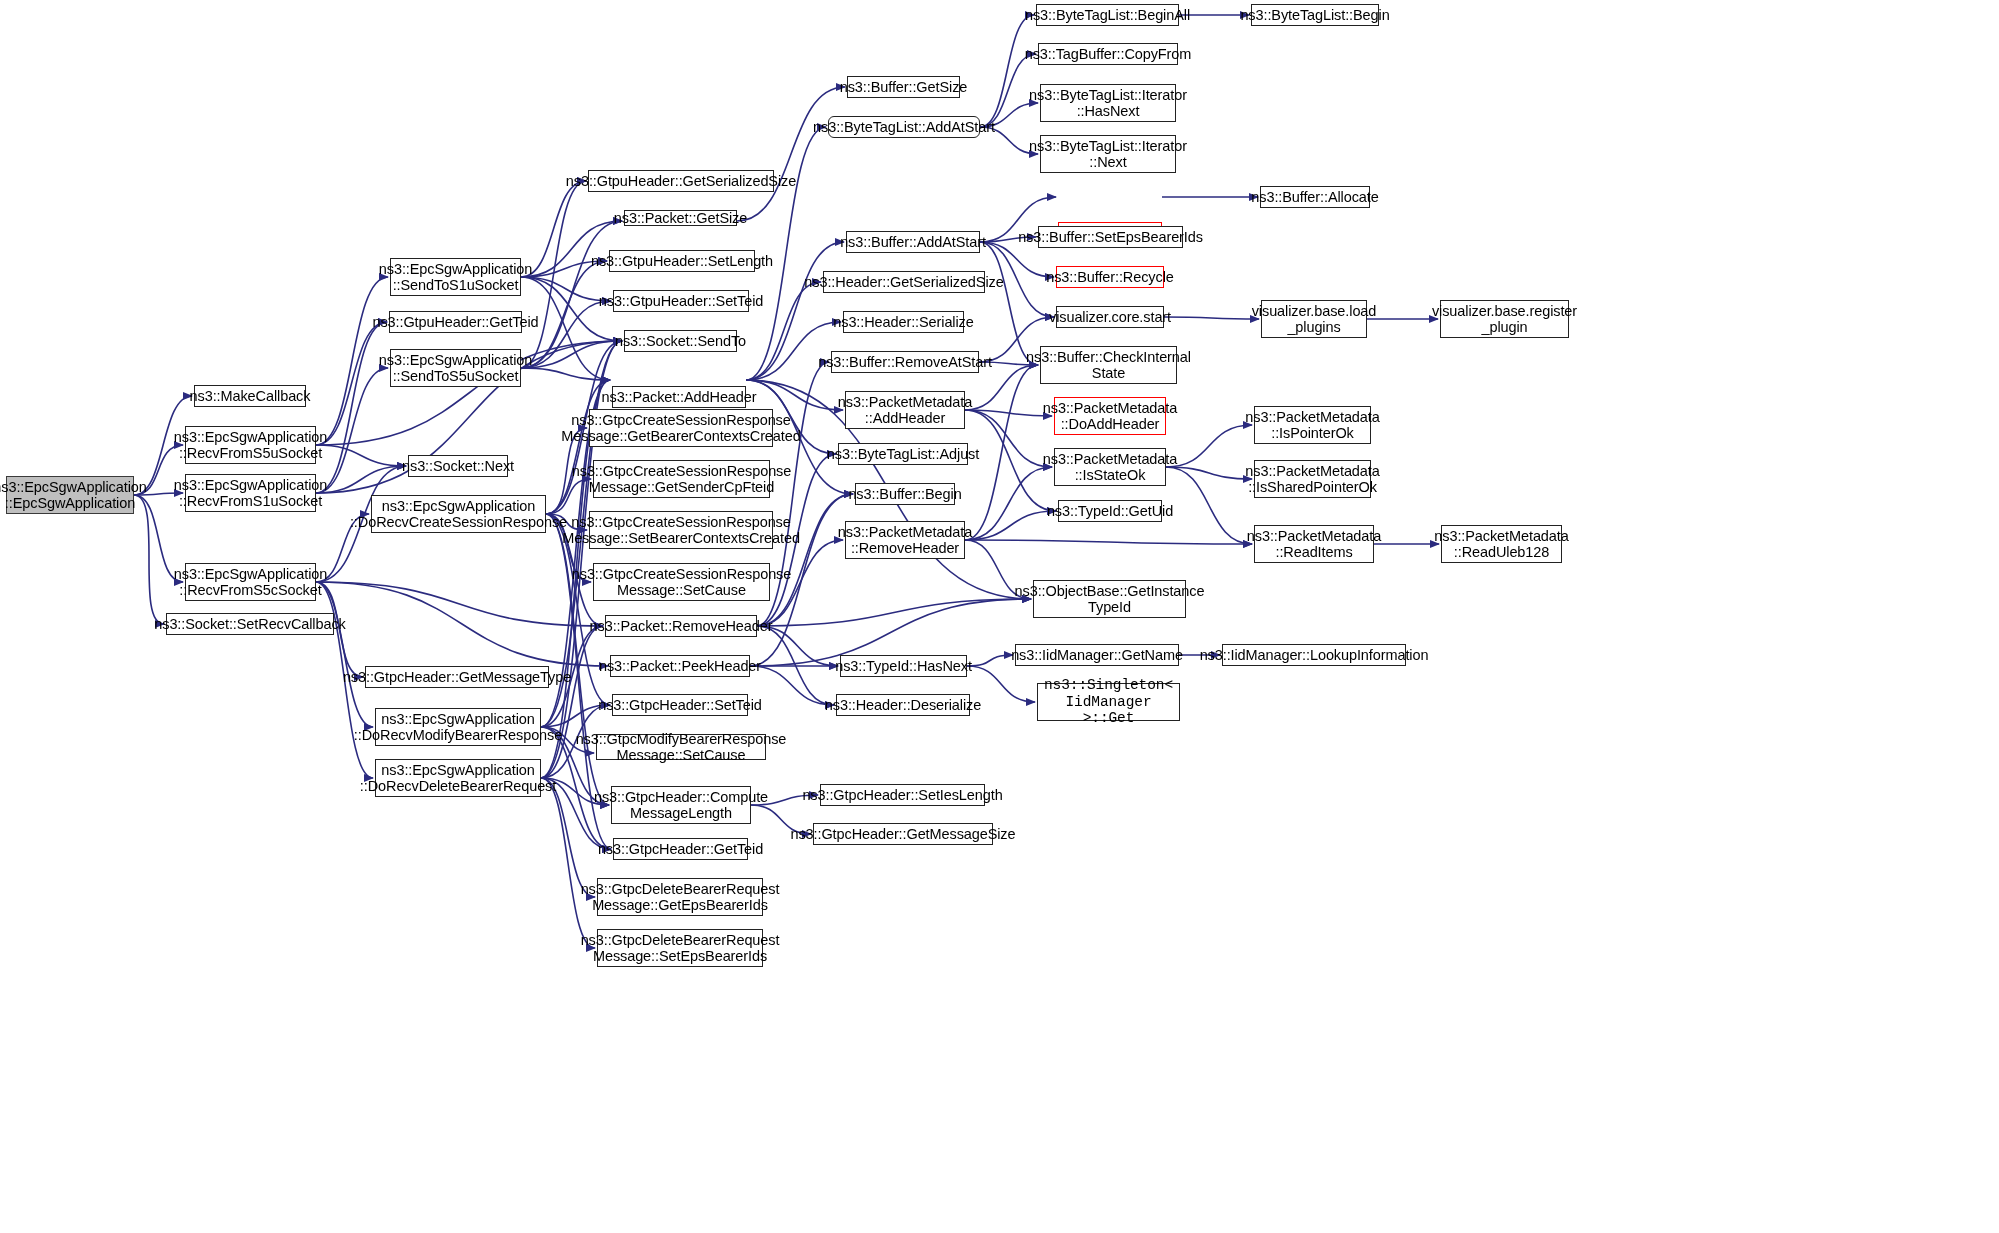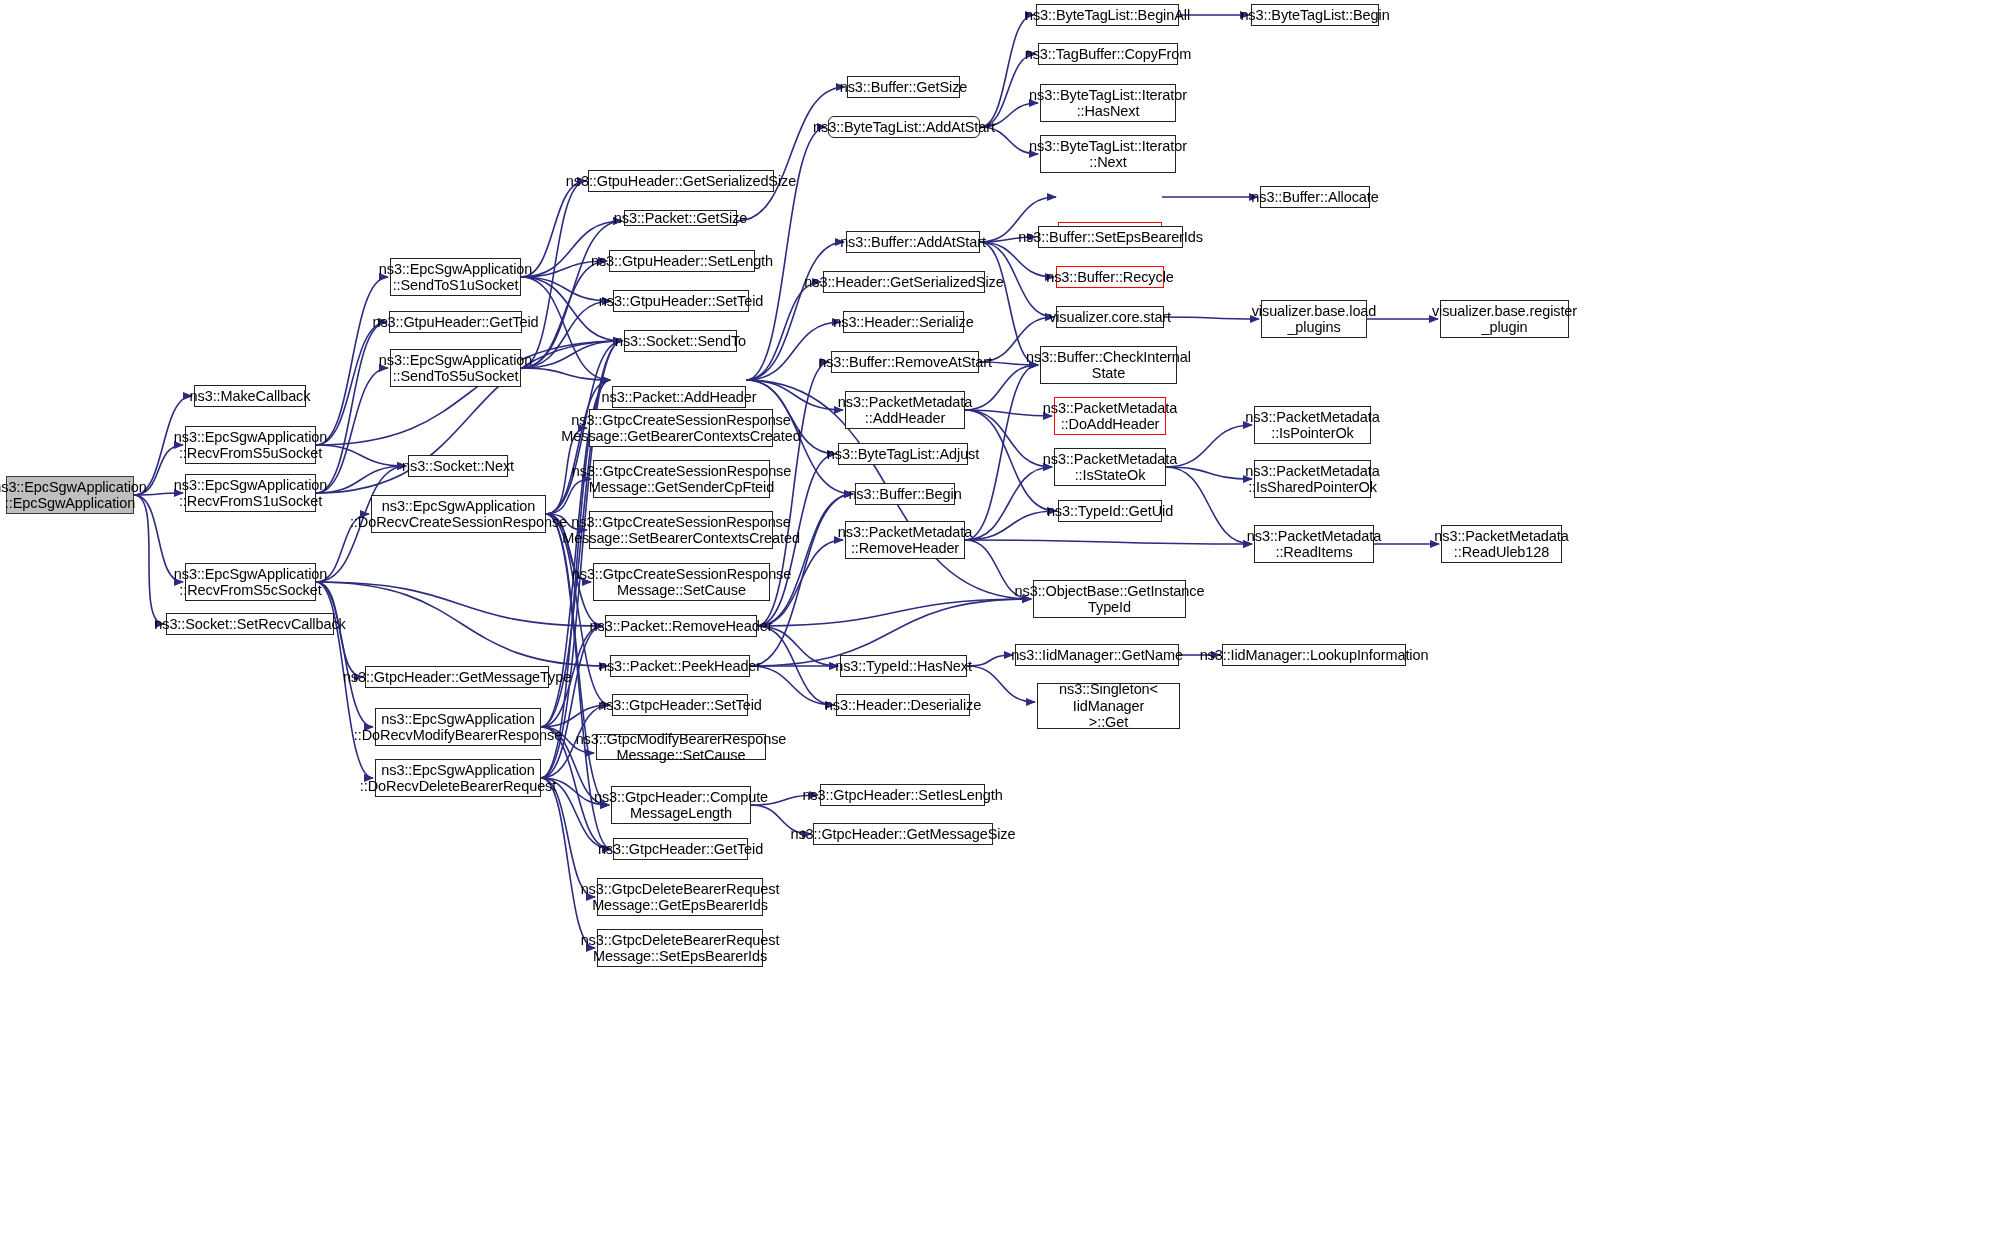--- a/index.html
+++ b/index.html
@@ -252,21 +252,21 @@
       <div class="node redborder" style="left: 1054px; top: 397px; width: 112px; height: 38px;">ns3::PacketMetadata
 ::DoAddHeader</div>
       <div class="node" style="left: 1054px; top: 448px; width: 112px; height: 38px;">ns3::PacketMetadata
 ::IsStateOk</div>
       <div class="node" style="left: 1058px; top: 500px; width: 104px; height: 22px;">ns3::TypeId::GetUid</div>
       <div class="node" style="left: 1254px; top: 525px; width: 120px; height: 38px;">ns3::PacketMetadata
 ::ReadItems</div>
       <div class="node" style="left: 1033px; top: 580px; width: 153px; height: 38px;">ns3::ObjectBase::GetInstance
 TypeId</div>
       <div class="node" style="left: 1015px; top: 644px; width: 164px; height: 22px;">ns3::IidManager::GetName</div>
-      <div class="node" style="left: 1037px; top: 683px; width: 143px; height: 46px;">ns3::Singleton&lt; IidManager
+      <div class="node" style="left: 1037px; top: 683px; width: 143px; height: 38px; font-family: Liberation Mono, monospace;">ns3::Singleton&lt; IidManager
 &gt;::Get</div>
       <div class="node" style="left: 1251px; top: 4px; width: 128px; height: 22px;">ns3::ByteTagList::Begin</div>
       <div class="node" style="left: 1260px; top: 186px; width: 110px; height: 22px;">ns3::Buffer::Allocate</div>
       <div class="node" style="left: 1261px; top: 300px; width: 106px; height: 38px;">visualizer.base.load
 _plugins</div>
       <div class="node" style="left: 1254px; top: 406px; width: 117px; height: 38px;">ns3::PacketMetadata
 ::IsPointerOk</div>
       <div class="node" style="left: 1254px; top: 460px; width: 117px; height: 38px;">ns3::PacketMetadata
 ::IsSharedPointerOk</div>
       <div class="node" style="left: 1222px; top: 644px; width: 184px; height: 22px;">ns3::IidManager::LookupInformation</div>

